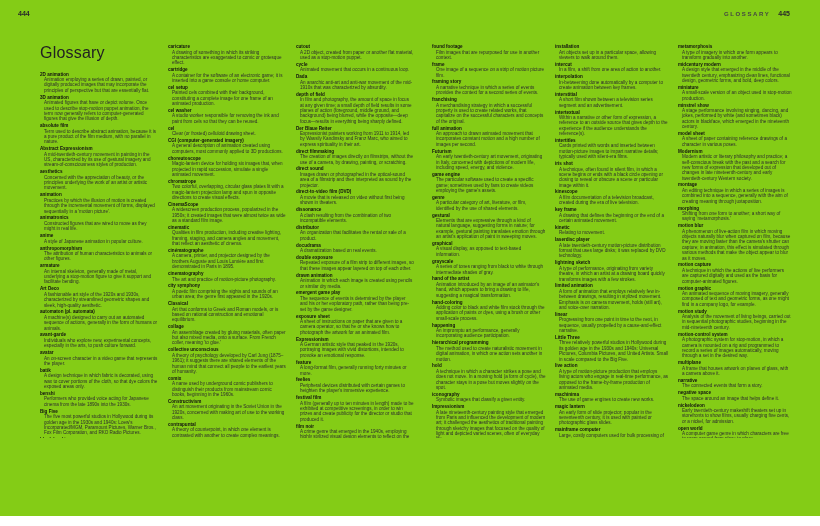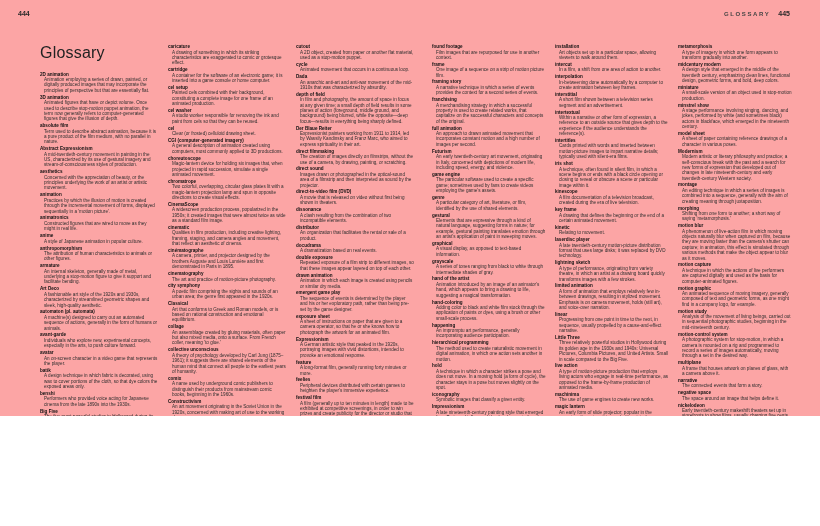--- a/index.html
+++ b/index.html
@@ -1,17 +1,17 @@
 <!DOCTYPE html>
 <html><head>
 <meta charset="utf-8">
 <style>
   html,body{margin:0;padding:0;background:#ffffff;}
   #spread{
-    position:relative;width:820px;height:416px;background:#fca5a5;overflow:hidden;
+    position:relative;width:820px;height:516px;background:#84cc16;overflow:hidden;
     font-family:"Liberation Sans","DejaVu Sans",sans-serif;color:#1c1c1c;
   }
   .corner{position:absolute;top:10px;font-size:7px;color:#2a2a2a;}
   #left-pagenum{left:18px;font-weight:700;}
   #right-corner{right:30px;text-align:right;}
   #right-corner .running{letter-spacing:1.6px;font-size:6px;color:#444;margin-right:8px;font-weight:700;}
   #right-corner .pnum{font-weight:700;font-size:7px;color:#2a2a2a;}
   .cols{position:absolute;top:44px;display:flex;}
   #left-cols{left:40px;}
   #right-cols{left:432px;}

